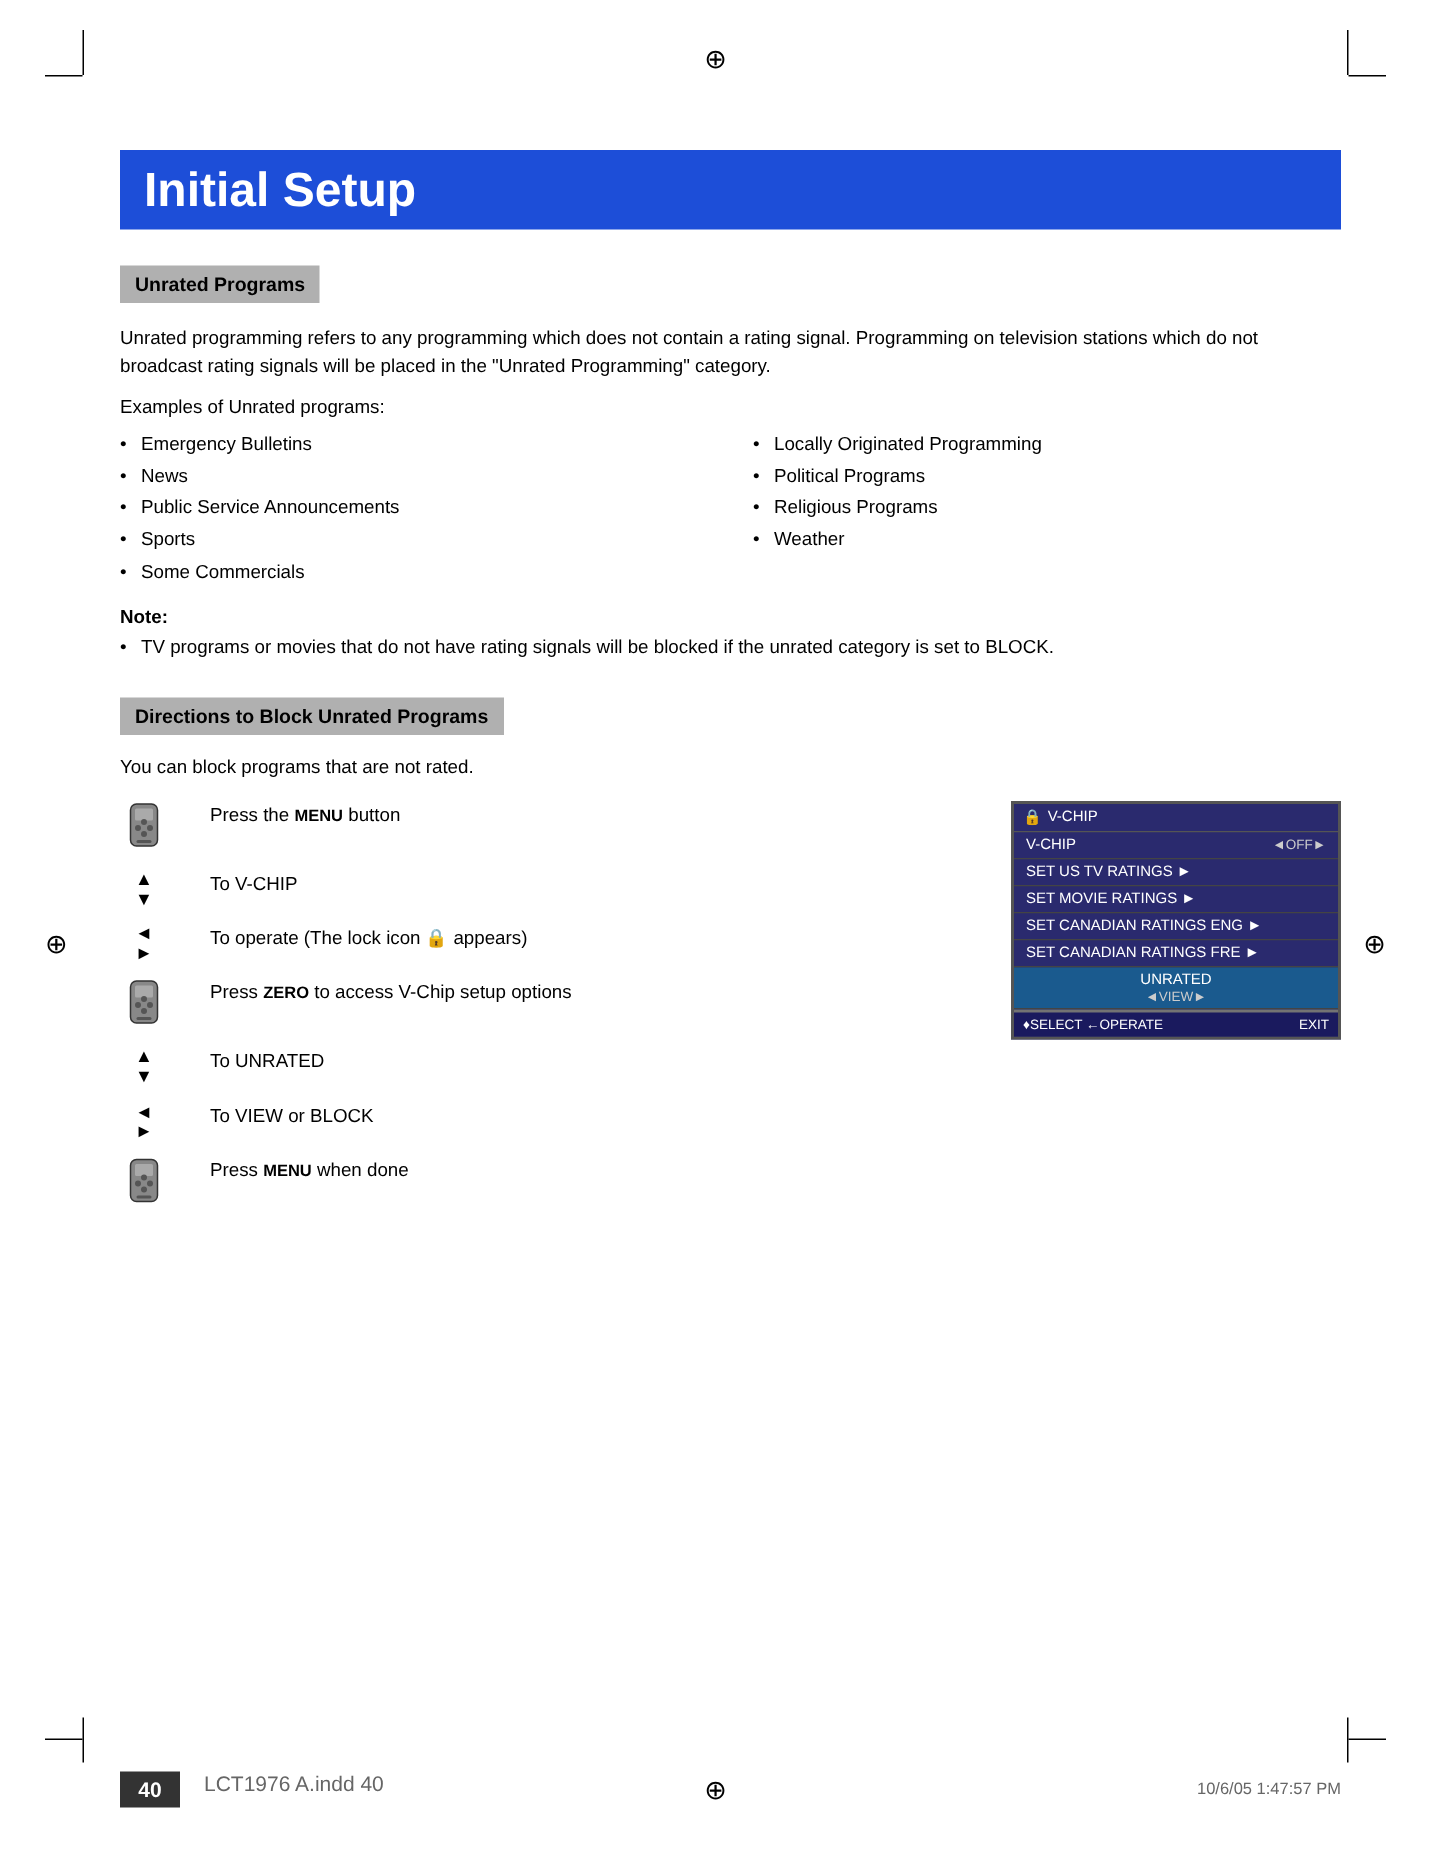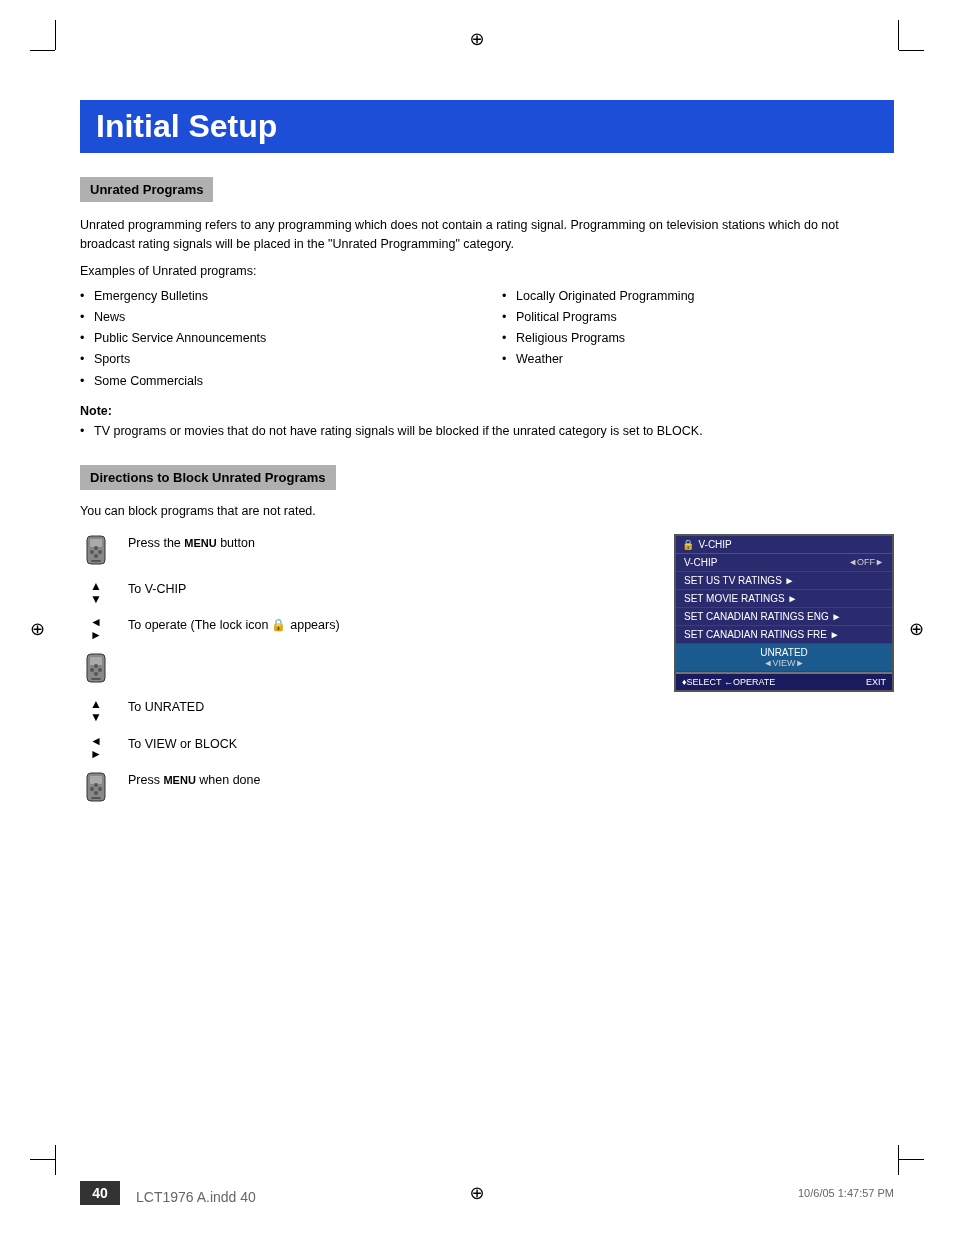--- a/index.html
+++ b/index.html
@@ -147,21 +147,21 @@
     }
 
     .instruction-steps {
       flex: 1;
     }
 
     .step-row {
       display: flex;
       align-items: flex-start;
       margin-bottom: 10px;
-      gap: 16px;
+      gap: 28px;
     }
 
     .step-icon {
       width: 32px;
       flex-shrink: 0;
       display: flex;
       justify-content: center;
       align-items: center;
       font-size: 18px;
     }
@@ -398,20 +398,21 @@
         <svg class="remote-svg" viewBox="0 0 28 36" fill="none" xmlns="http://www.w3.org/2000/svg">
           <rect x="5" y="2" width="18" height="28" rx="4" fill="#888" stroke="#333" stroke-width="1"></rect>
           <rect x="8" y="5" width="12" height="8" rx="1" fill="#aaa"></rect>
           <circle cx="10" cy="18" r="2" fill="#555"></circle>
           <circle cx="18" cy="18" r="2" fill="#555"></circle>
           <circle cx="14" cy="14" r="2" fill="#555"></circle>
           <circle cx="14" cy="22" r="2" fill="#555"></circle>
           <rect x="9" y="26" width="10" height="2" rx="1" fill="#555"></rect>
         </svg>
       </div>
+            <div class="step-text">Press <span class="zero-key">ZERO</span> to access V-Chip setup options</div>
           </div>
           <div class="step-row">
             <div class="step-arrows">
         <span class="up-arrow">▲</span>
         <span class="down-arrow">▼</span>
       </div>
             <div class="step-text">To UNRATED</div>
           </div>
           <div class="step-row">
             <div class="step-arrows">
@@ -475,21 +476,21 @@
     </div>
   </div>
 
   
   <div style="position: absolute; left: 30px; top: 50%; font-size: 18px; color: #000;">⊕</div>
   
   <div style="position: absolute; right: 30px; top: 50%; font-size: 18px; color: #000;">⊕</div>
 
   
   <div class="page-footer">
-    <div style="display: flex; align-items: flex-end; gap: 16px; flex: 1;">
+    <div style="display: flex; align-items: flex-start; gap: 16px; flex: 1;">
       <div class="page-number-box">40</div>
       <span class="footer-left">LCT1976 A.indd  40</span>
     </div>
     <div class="footer-center">⊕</div>
     <span class="footer-right">10/6/05  1:47:57 PM</span>
   </div>
 
 </div>
 
 </body></html>

